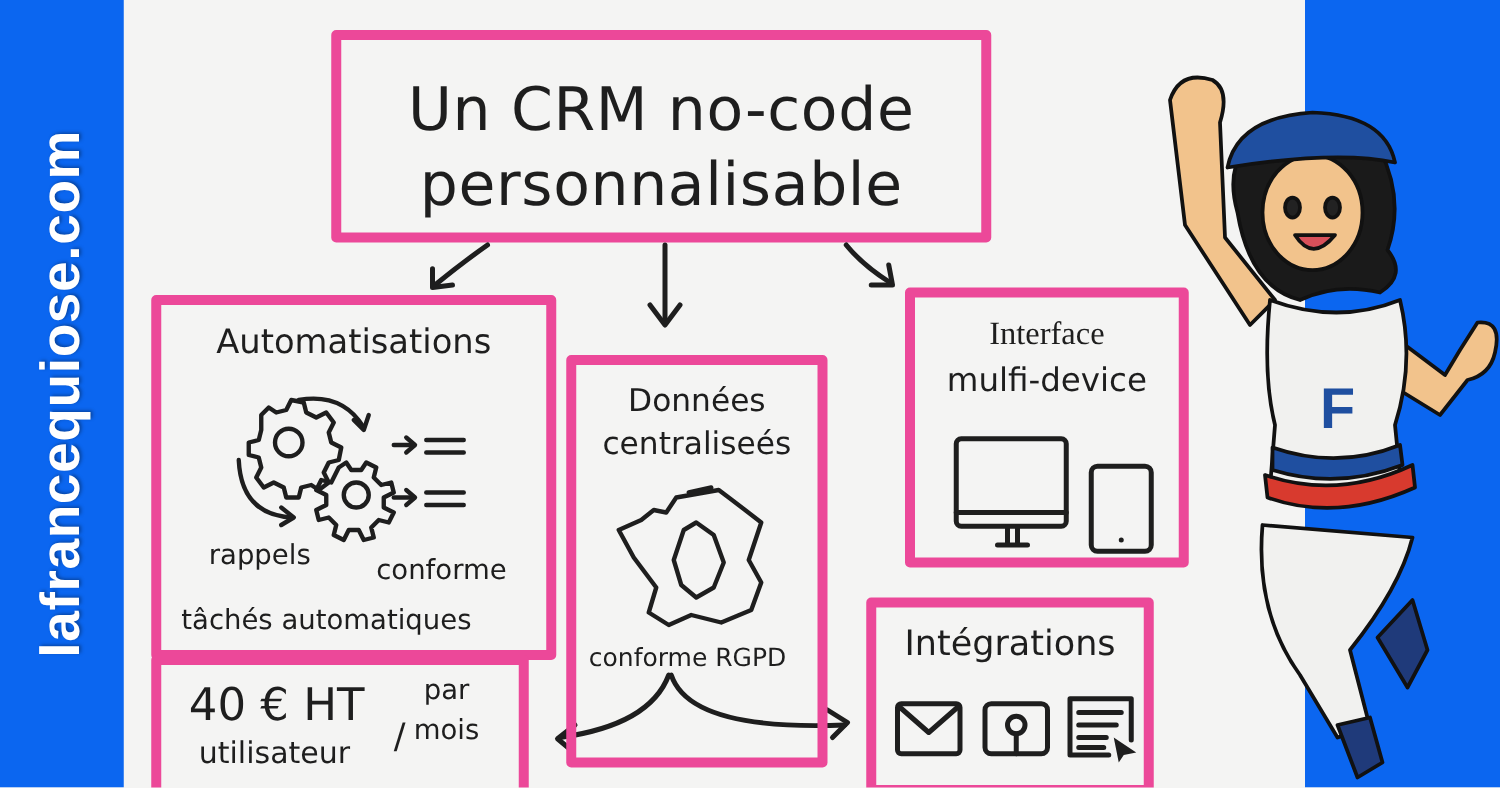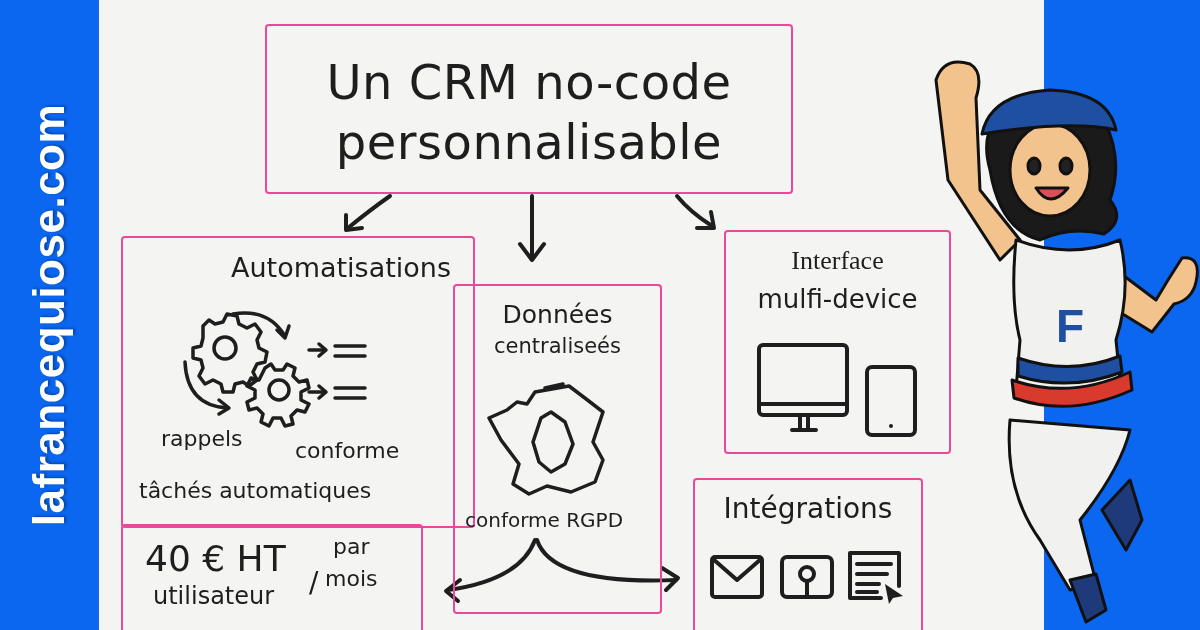--- a/index.html
+++ b/index.html
@@ -7,27 +7,27 @@
   body { position: relative; font-family: "DejaVu Sans", sans-serif; color: #1c1c1c; }
   .blue-left { position: absolute; left: 0; top: 0; width: 99px; height: 630px; background: #0b66f0; }
   .blue-right { position: absolute; left: 1044px; top: 0; width: 156px; height: 630px; background: #0b66f0; }
   .site-url {
     position: absolute; left: 49px; top: 315px;
     transform: translate(-50%, -50%) rotate(-90deg);
     color: #ffffff; font-family: "Liberation Sans", sans-serif; font-weight: bold;
     font-size: 44px; white-space: nowrap; letter-spacing: 0.5px;
     text-shadow: 1px 2px 3px rgba(0,0,0,0.35);
   }
-  .box { position: absolute; border: 2px solid #ec4899; border-radius: 4px; background: transparent; }
+  .box { position: absolute; border: 8px solid #ec4899; border-radius: 4px; background: transparent; }
   .hand { font-family: "DejaVu Sans", sans-serif; color: #1e1e1e; }
   .title-box { left: 265px; top: 24px; width: 528px; height: 170px; }
   .title-line { position: absolute; width: 100%; text-align: center; font-size: 48px; letter-spacing: 0.5px; }
   .title-line.l1 { top: 28px; }
   .title-line.l2 { top: 88px; }
-  .auto-box { left: 121px; top: 236px; width: 354px; height: 292px; padding-left: 43px; }
+  .auto-box { left: 121px; top: 236px; width: 324px; height: 292px; }
   .price-box { left: 121px; top: 524px; width: 302px; height: 120px; }
   .box-heading { position: absolute; width: 100%; text-align: center; font-size: 27px; }
   .data-box { left: 453px; top: 268px; width: 209px; height: 330px; margin-top: 16px; }
   .device-box { left: 724px; top: 230px; width: 227px; height: 224px; }
   .integ-box { left: 693px; top: 478px; width: 230px; height: 158px; }
   .small-label { position: absolute; font-size: 22px; white-space: nowrap; }
   svg { position: absolute; overflow: visible; }
   .mascot { position: absolute; left: 920px; top: 50px; width: 280px; height: 580px; }
 </style>
 </head>
@@ -91,21 +91,21 @@
   <div class="box price-box">
     <div class="hand" style="position:absolute;left:22px;top:12px;font-size:36px;">40 € HT</div>
     <div class="hand" style="position:absolute;left:210px;top:8px;font-size:22px;">par</div>
     <div class="hand" style="position:absolute;left:186px;top:40px;font-size:28px;">/</div>
     <div class="hand" style="position:absolute;left:202px;top:40px;font-size:22px;">mois</div>
     <div class="hand" style="position:absolute;left:30px;top:56px;font-size:24px;">utilisateur</div>
   </div>
 
   <div class="box data-box">
     <div class="box-heading hand" style="top:14px;font-size:25px;">Données</div>
-    <div class="box-heading hand" style="top:48px;font-size:21px;">centraliseés</div>
+    <div class="box-heading hand" style="top:48px;font-size:25px;">centraliseés</div>
     <svg style="left:30px;top:96px;width:140px;height:120px;" viewBox="0 0 140 120">
       <g fill="none" stroke="#1e1e1e" stroke-width="3.5" stroke-linejoin="round" stroke-linecap="round">
         <path d="M60 6 L78 2 M84 4 Q100 16 118 30 L108 60 L118 78 L110 100 L86 110 L62 104 L44 112 L28 102 L34 82 L16 58 L4 36 L22 28 L32 20 L42 22 L50 10 Z"></path>
         <path d="M56 36 L66 30 L80 40 L88 62 L80 82 L66 90 L54 80 L48 60 L52 48 Z"></path>
       </g>
     </svg>
     <div class="small-label hand" style="left:10px;top:222px;font-size:20px;">conforme RGPD</div>
   </div>
 
   <div class="box device-box">

